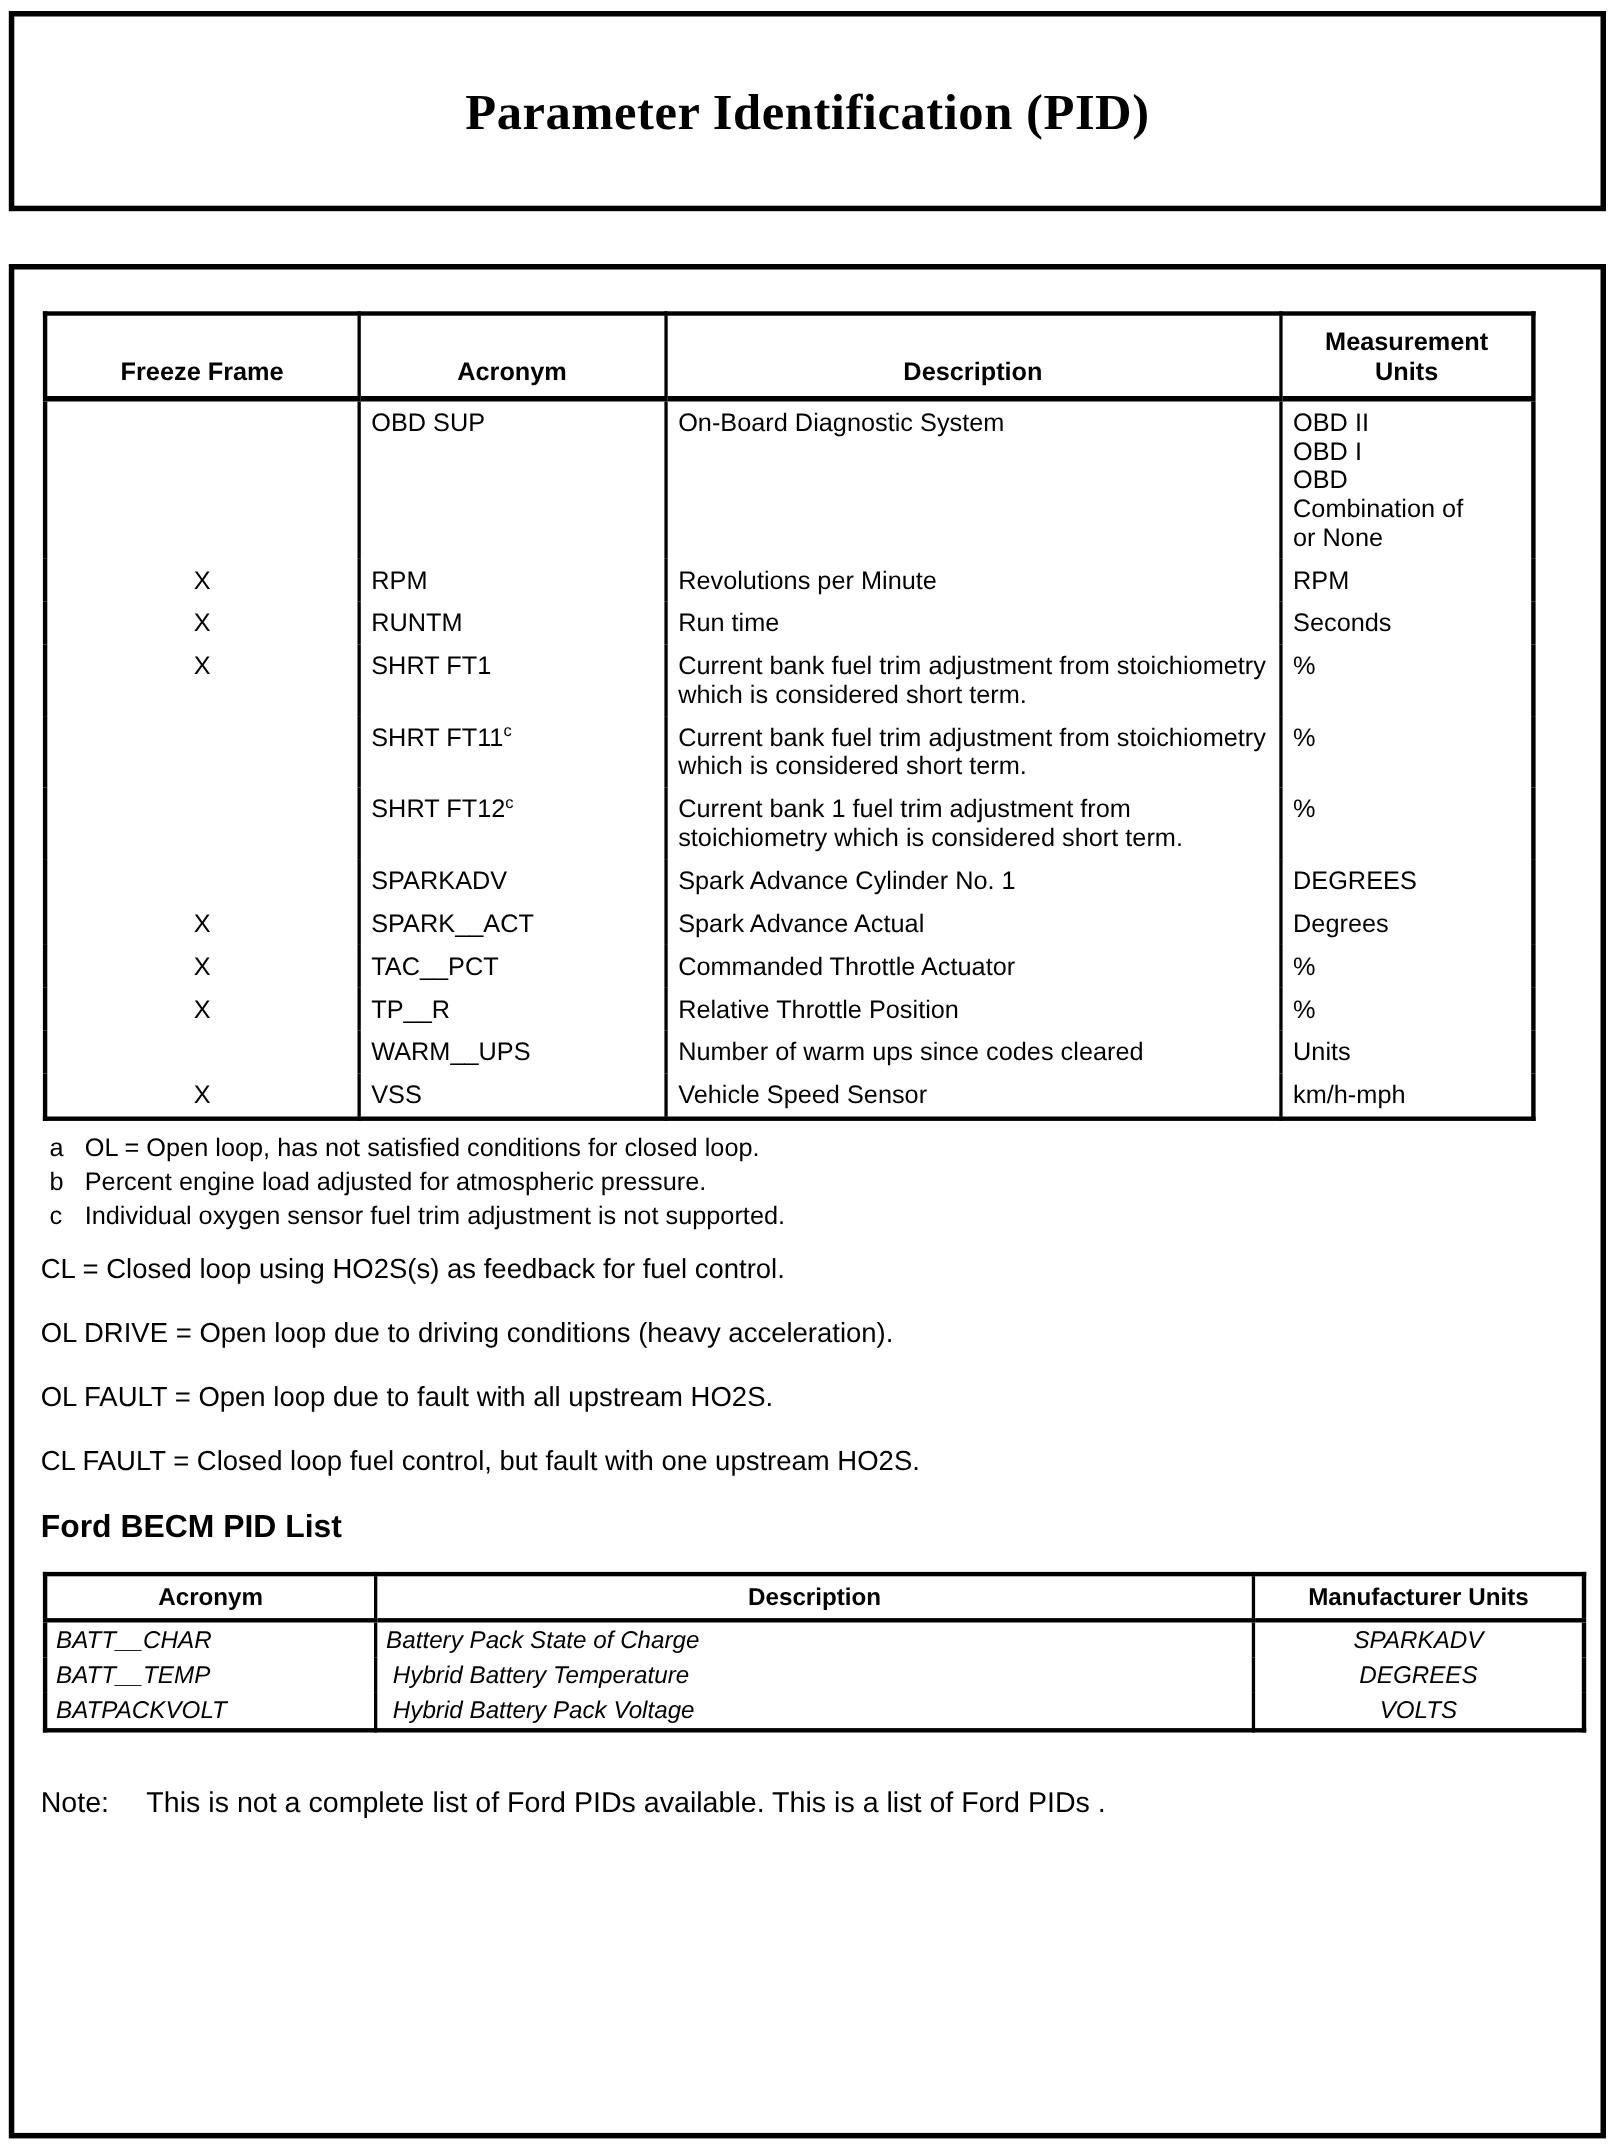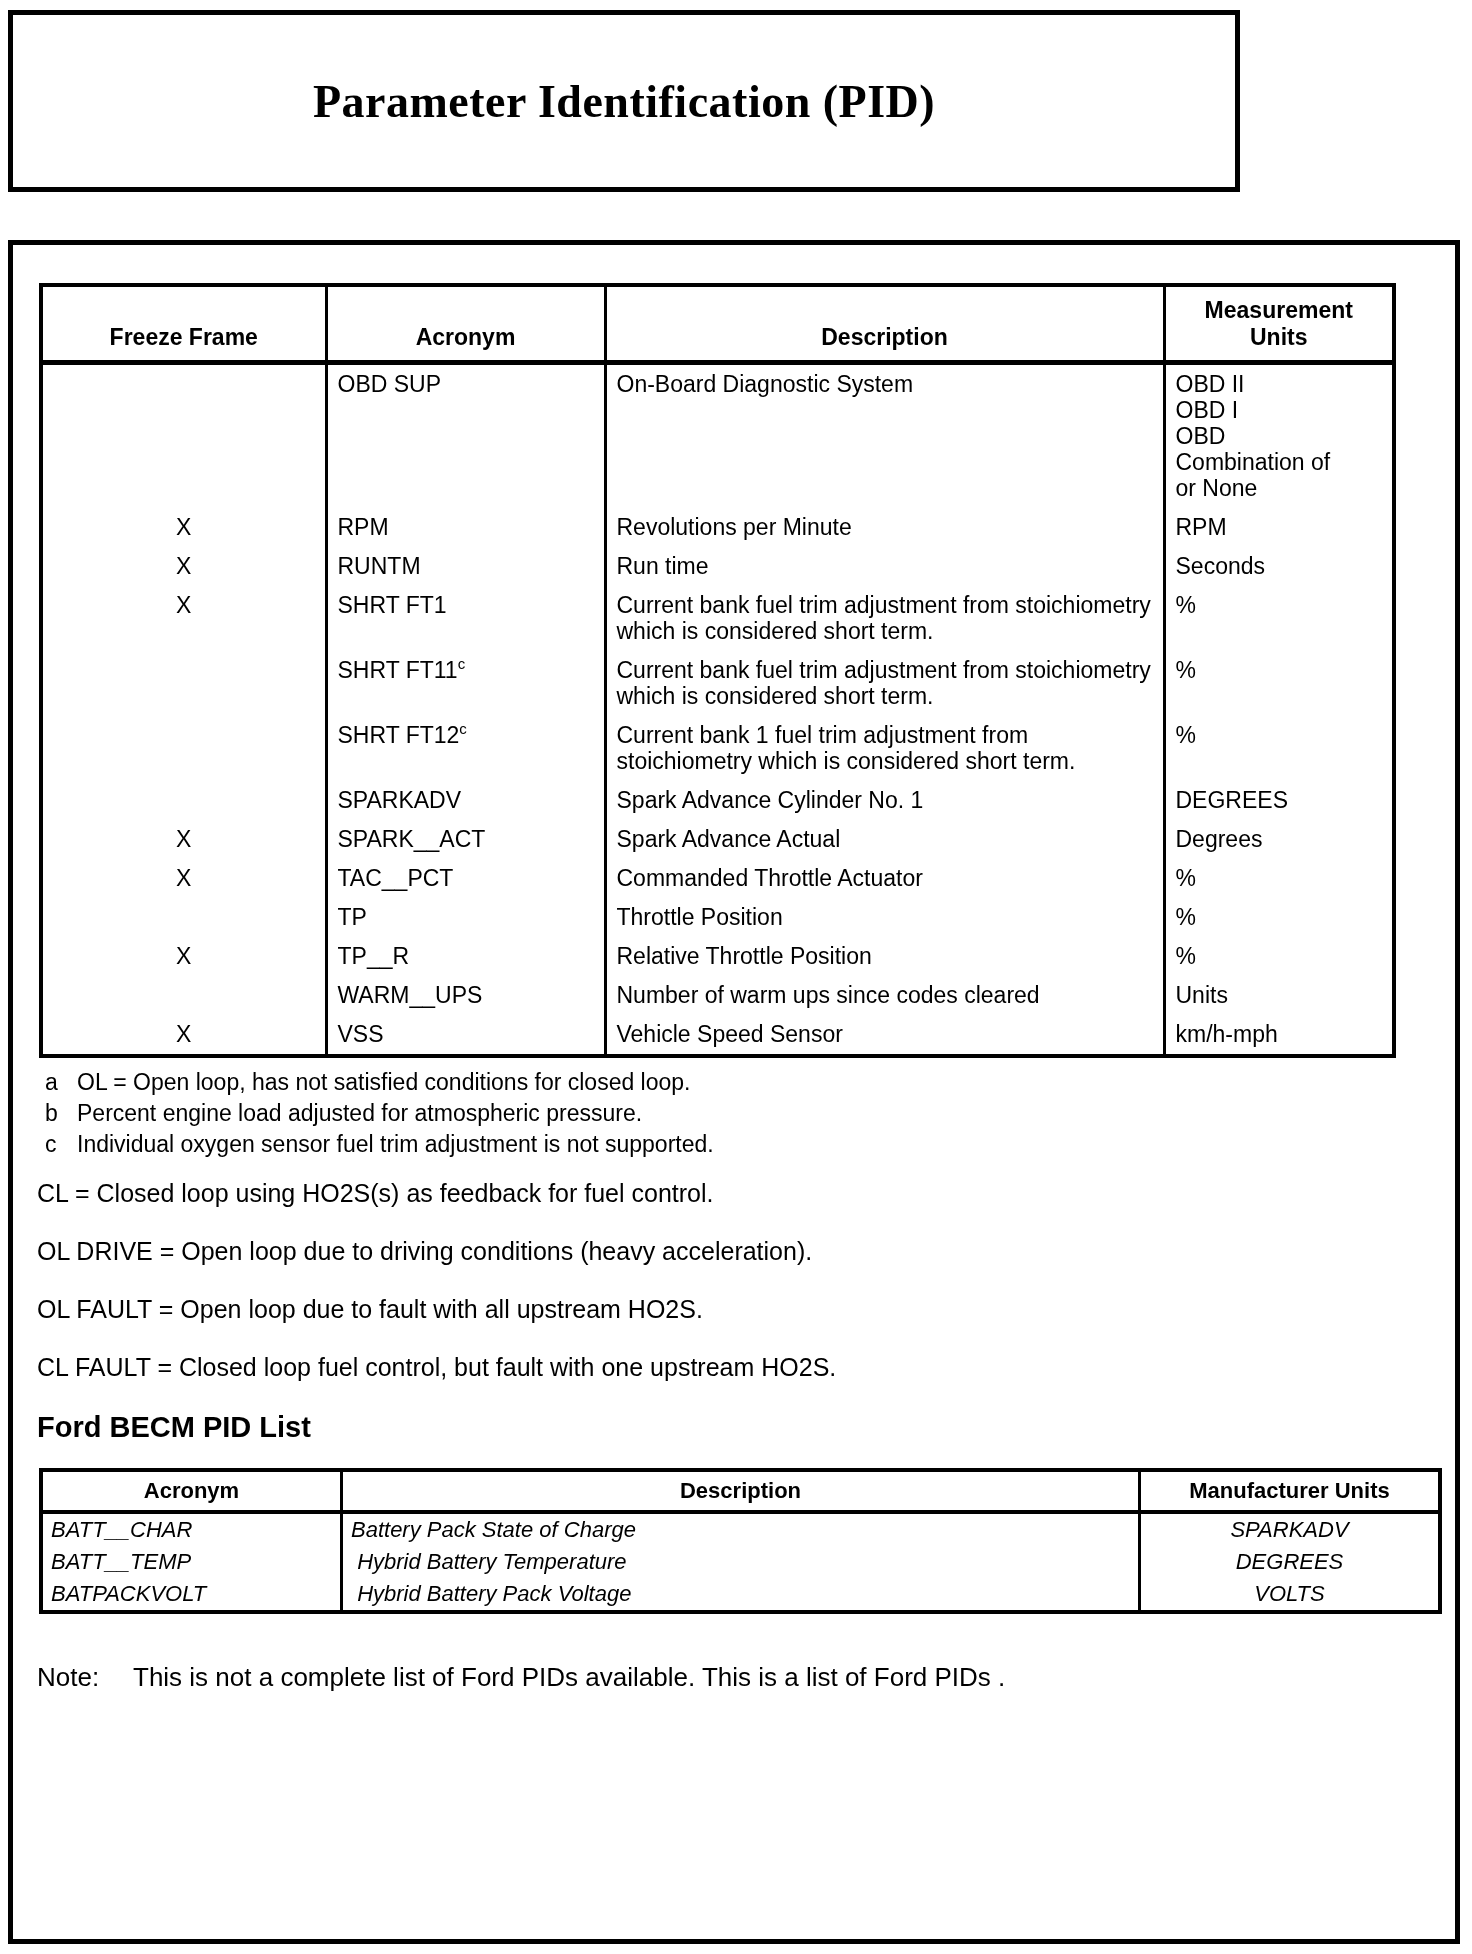--- a/index.html
+++ b/index.html
@@ -4,21 +4,21 @@
 <style>
   html,body{margin:0;padding:0;background:#fff;}
   body{
     position:relative;
     width:1472px;height:1954px;
     font-family:"Liberation Sans","DejaVu Sans",sans-serif;
     color:#000;
   }
   .title-box{
     position:absolute;left:8px;top:10px;
-    width:1232px;height:182px;
+    width:1452px;height:182px;
     border:5px solid #000;box-sizing:border-box;
     display:flex;align-items:center;justify-content:center;
     background:#fff;
   }
   .doc-title{
     font-family:"Liberation Serif","DejaVu Serif",serif;
     font-weight:bold;font-size:46px;letter-spacing:0.5px;
   }
   .content-box{
     position:absolute;left:8px;top:240px;
@@ -169,26 +169,20 @@
         <tr>
           <td class="c-ff">X</td>
           <td class="c-acr">SPARK__ACT</td>
           <td class="c-desc">Spark Advance Actual</td>
           <td class="c-units">Degrees</td>
         </tr>
         <tr>
           <td class="c-ff">X</td>
           <td class="c-acr">TAC__PCT</td>
           <td class="c-desc">Commanded Throttle Actuator</td>
-          <td class="c-units">%</td>
-        </tr>
-        <tr>
-          <td class="c-ff"></td>
-          <td class="c-acr">TP</td>
-          <td class="c-desc">Throttle Position</td>
           <td class="c-units">%</td>
         </tr>
         <tr>
           <td class="c-ff">X</td>
           <td class="c-acr">TP__R</td>
           <td class="c-desc">Relative Throttle Position</td>
           <td class="c-units">%</td>
         </tr>
         <tr>
           <td class="c-ff"></td>

